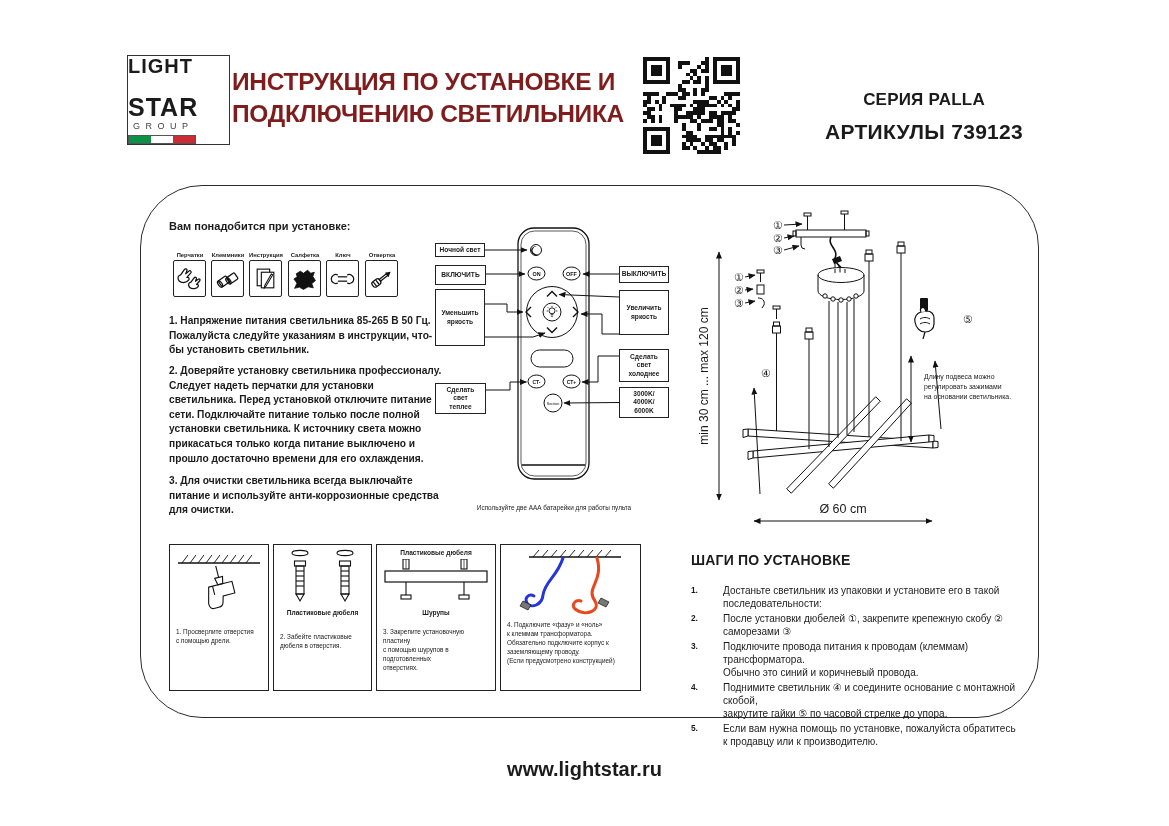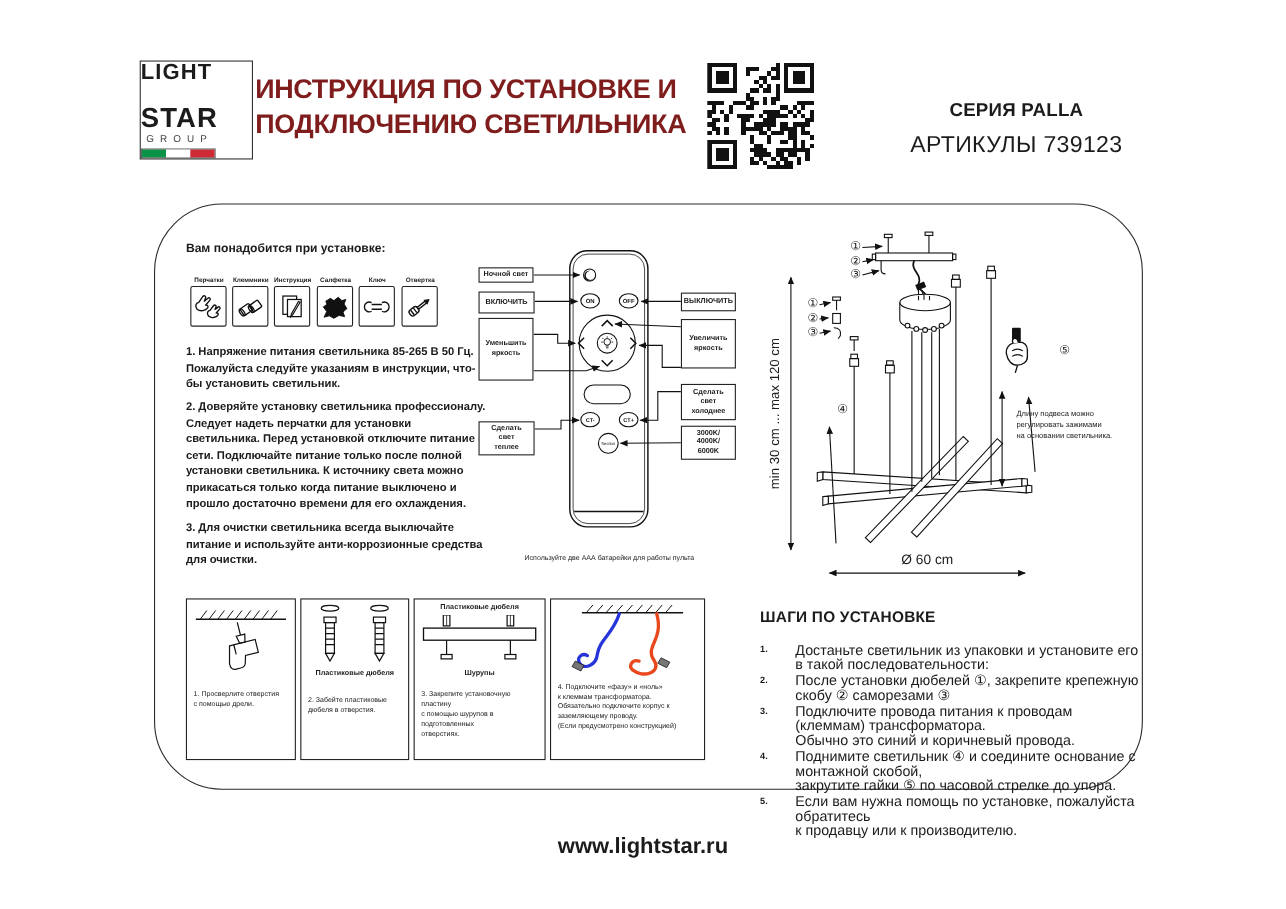--- a/index.html
+++ b/index.html
@@ -13,21 +13,21 @@
   .logo-l1{font-size:20px;font-weight:bold;letter-spacing:1px;line-height:20px;}
   .logo-l2{font-size:25px;font-weight:bold;letter-spacing:1px;line-height:24px;margin-top:19px;}
   .logo-l3{font-size:9px;letter-spacing:5.5px;margin:2px 0 0 5px;line-height:10px;color:#444;}
   .flag{width:66px;height:7px;margin-top:4px;border:0.5px solid #555;display:flex;}
   .flag>div{flex:1;}
   .doc-title{left:232px;top:66px;width:400px;text-align:left;font-weight:bold;
              font-size:24.5px;line-height:32px;letter-spacing:-0.3px;color:#7f1d1d;}
   .qr{left:643px;top:57px;width:97px;height:97px;}
   .series-block{left:784px;top:70px;width:280px;text-align:center;margin-top:20px;}
   .series{font-size:17px;font-weight:bold;letter-spacing:0.2px;}
-  .articles{font-size:21px;font-weight:normal;margin-top:10px;letter-spacing:0.3px;}
+  .articles{font-size:21px;font-weight:bold;margin-top:10px;letter-spacing:0.3px;}
   
   .frame{left:140px;top:185px;width:897px;height:531px;border:1.5px solid #2b2b2b;border-radius:62px;}
   .needs-title{left:28px;top:34px;font-size:11px;font-weight:bold;text-align:right;}
   .tool{position:absolute;width:34px;text-align:center;}
   .tool-label{font-size:5.8px;font-weight:bold;display:block;margin-bottom:2px;white-space:nowrap;}
   .tool-box{display:block;width:33px;height:37px;border:1.2px solid #222;border-radius:2px;
             box-sizing:border-box;display:flex;align-items:center;justify-content:center;}
   .para{left:28px;width:274px;font-size:10.2px;font-weight:bold;line-height:14.6px;text-align:left;}
   
   .lb{border:1px solid #222;background:#fff;font-size:6.6px;font-weight:bold;line-height:1.3;
@@ -40,21 +40,21 @@
   .note{width:130px;font-size:6.9px;line-height:1.45;white-space:pre-line;}
   .co{font-size:11px;line-height:1;transform:translate(-50%,-50%);}
   
   .sbox{border:1.2px solid #222;box-sizing:border-box;}
   .sbox .cap{position:absolute;left:6px;right:3px;font-size:6.4px;line-height:1.4;white-space:pre-line;}
   .sbox .slabel{position:absolute;width:100%;text-align:center;font-size:6.6px;font-weight:bold;}
   
   .install-title{font-size:14px;font-weight:600;letter-spacing:0.2px;}
   .istep{display:flex;gap:10px;margin-bottom:2px;}
   .istep .n{width:22px;font-weight:bold;font-size:8.3px;line-height:13px;flex:none;}
-  .istep .t{font-size:13px;line-height:13px;white-space:pre-line;}
+  .istep .t{font-size:10px;line-height:13px;white-space:pre-line;}
   .footer{left:0;top:758px;width:100%;text-align:center;font-size:20px;font-weight:bold;}
   svg text{font-family:"Liberation Sans",sans-serif;}
   .overlay{left:0;top:0;pointer-events:none;}
 </style>
 </head>
 <body>
 
 <div class="page">
 
   <div class="abs logo-box">

